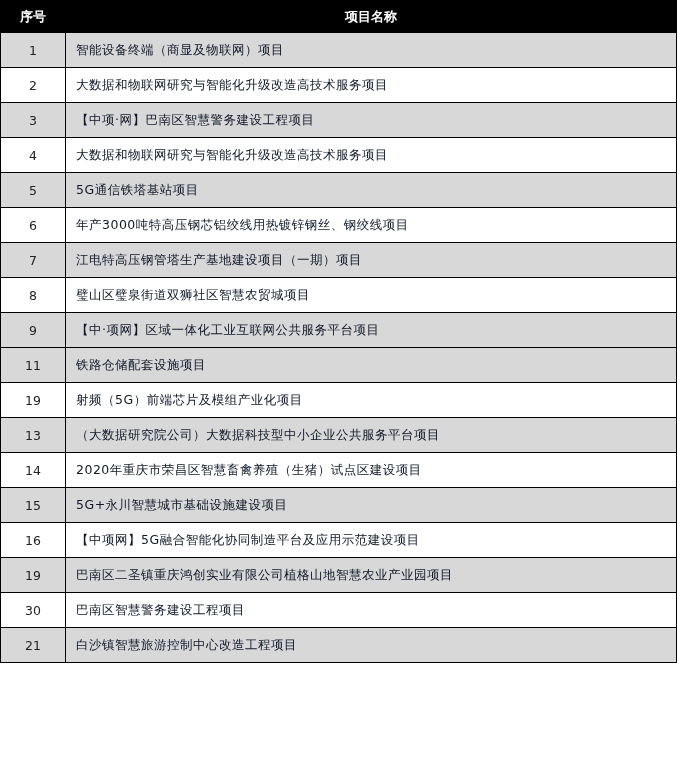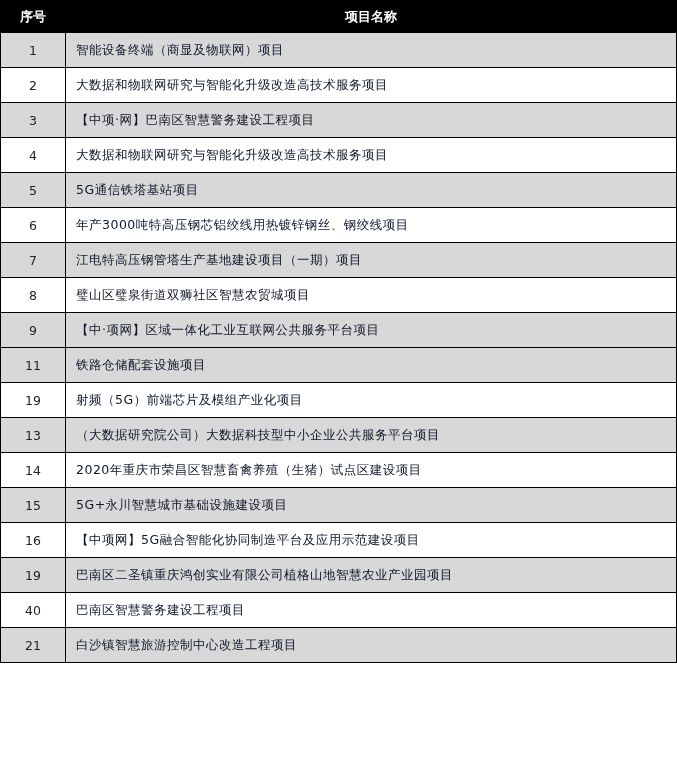--- a/index.html
+++ b/index.html
@@ -126,21 +126,21 @@
     </tr>
     <tr class="even">
       <td class="num">16</td>
       <td class="name">【中项网】5G融合智能化协同制造平台及应用示范建设项目</td>
     </tr>
     <tr class="odd">
       <td class="num">19</td>
       <td class="name">巴南区二圣镇重庆鸿创实业有限公司植格山地智慧农业产业园项目</td>
     </tr>
     <tr class="even">
-      <td class="num">40</td>
+      <td class="num">30</td>
       <td class="name">巴南区智慧警务建设工程项目</td>
     </tr>
     <tr class="odd">
       <td class="num">21</td>
       <td class="name">白沙镇智慧旅游控制中心改造工程项目</td>
     </tr>
   </tbody>
 </table>
 
 </body></html>

